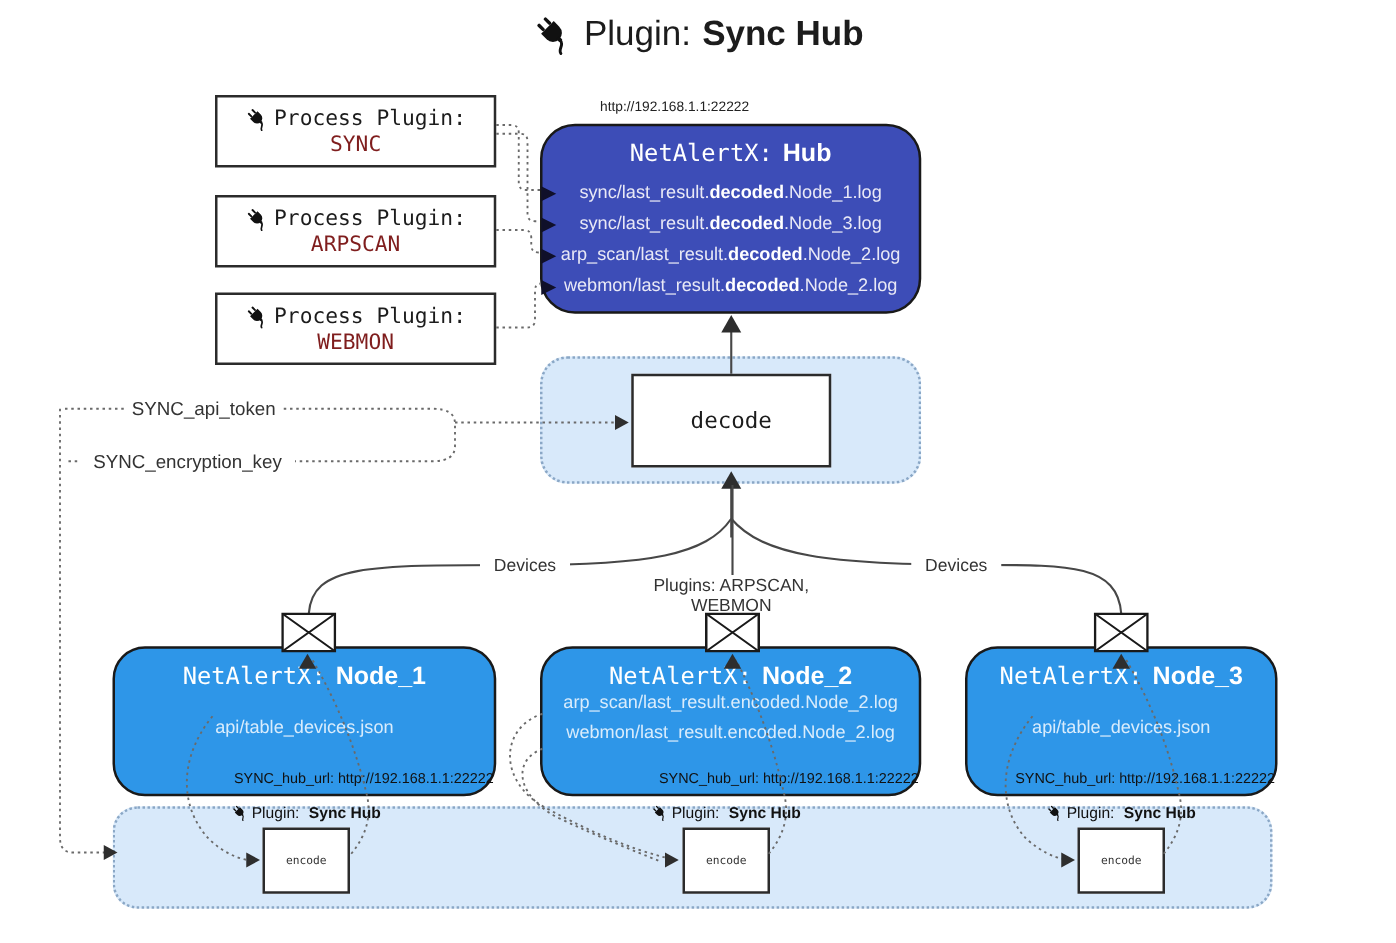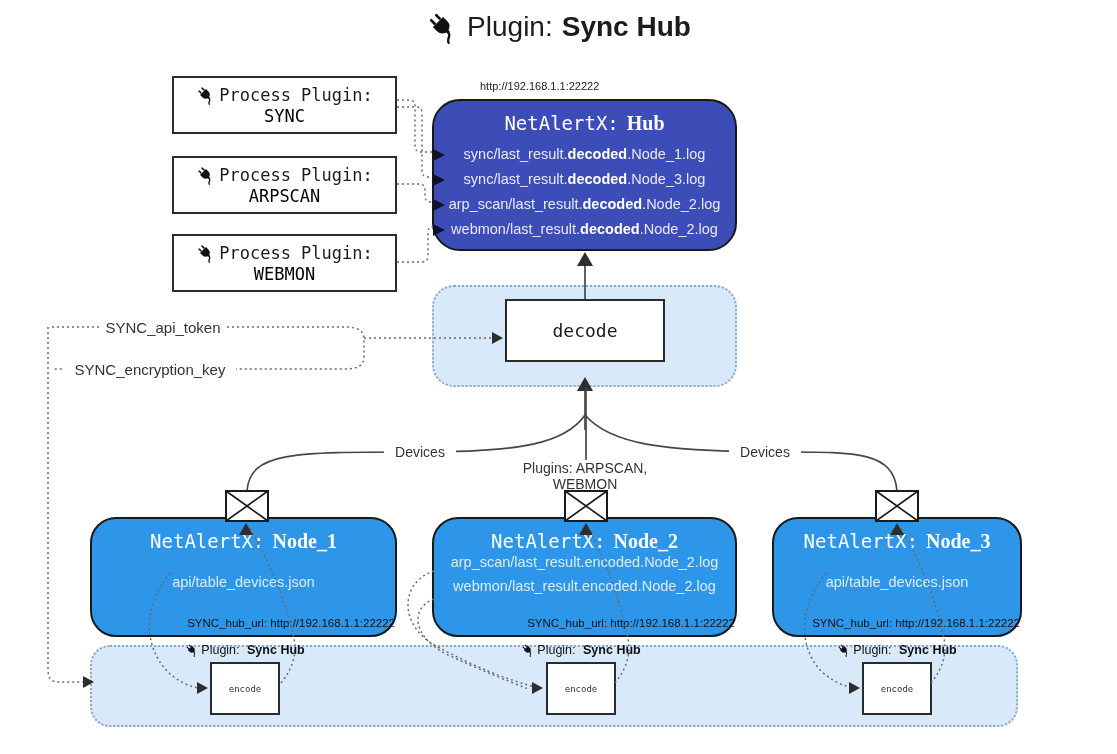--- a/index.html
+++ b/index.html
@@ -10,40 +10,40 @@
   .mono{font-family:"DejaVu Sans Mono",monospace}
 
   .title-bar{left:0;right:0;top:10px;display:flex;justify-content:center;align-items:center;
              gap:7px;font-size:28px;color:#1c1c1c;z-index:7}
   .title-bar b{margin-left:2px}
 
   .box-proc{left:172px;width:225px;height:58px;border:2px solid #2b2b2b;background:#fff;
             display:flex;flex-direction:column;align-items:center;justify-content:center;
             gap:1px;z-index:2}
   .proc-row{display:flex;align-items:center;gap:3px;font-size:17px;color:#1c1c1c}
-  .proc-name{font-size:17px;color:#000000}
+  .proc-name{font-size:17px;color:#7f1d1d}
 
   .hub{left:432px;top:99px;width:305px;height:152px;background:var(--hub-fill,#3d4db7);
        border:2px solid #191919;border-radius:28px;color:#fff;z-index:1}
   .hub-title{text-align:center;margin-top:11px;font-size:19px;height:24px;white-space:nowrap}
-  .hub-title b,.node-title b{font-size:20px;margin-left:8px;font-family:Liberation Serif, serif}
+  .hub-title b,.node-title b{font-size:20px;margin-left:8px;font-family:Liberation Sans, sans-serif}
   .hub-logs{margin-top:6px}
   .hub-log{position:relative;height:25px;line-height:25px;text-align:center;font-size:14.5px;
            color:#e9e9f6;white-space:nowrap}
   .hub-log b{color:#fff}
   .bullet{position:absolute;left:-1px;top:50%;transform:translateY(-50%);width:0;height:0;
           border-left:12px solid #10102a;border-top:6px solid transparent;border-bottom:6px solid transparent}
 
   .panel{background:var(--panel-fill,#d8e9fa);border:2px dotted var(--panel-border,#8aa7c6);z-index:1}
   .decode-panel{left:432px;top:285px;width:305px;height:102px;border-radius:22px}
   .bottom-panel{left:90px;top:645px;width:928px;height:82px;border-radius:20px}
 
   .iobox{background:#fff;border:2px solid #2b2b2b;display:flex;align-items:center;
          justify-content:center;z-index:2}
-  .decode-box{left:505px;top:299px;width:160px;height:63px;font-size:18px;color:#1c1c1c}
+  .decode-box{left:505px;top:299px;width:160px;height:75px;font-size:18px;color:#1c1c1c}
   .encode-box{top:662px;width:70px;height:53px;font-size:9px;color:#333}
 
   .node{top:517px;height:120px;border:2px solid #191919;border-radius:26px;
         background:var(--node-fill,#2e96e8);color:#fff;z-index:1}
   .node-title{text-align:center;margin-top:11px;font-size:19px;height:24px;white-space:nowrap}
   .node-line{text-align:center;font-size:14.5px;color:#d9ecfc;white-space:nowrap}
   .node-footer{position:absolute;left:0;right:0;bottom:6px;text-align:right;font-size:11.5px;color:#111}
 
   .lbl{background:#fff;text-align:center;color:#333;z-index:7}
   .cfg-lbl{font-size:15px}

